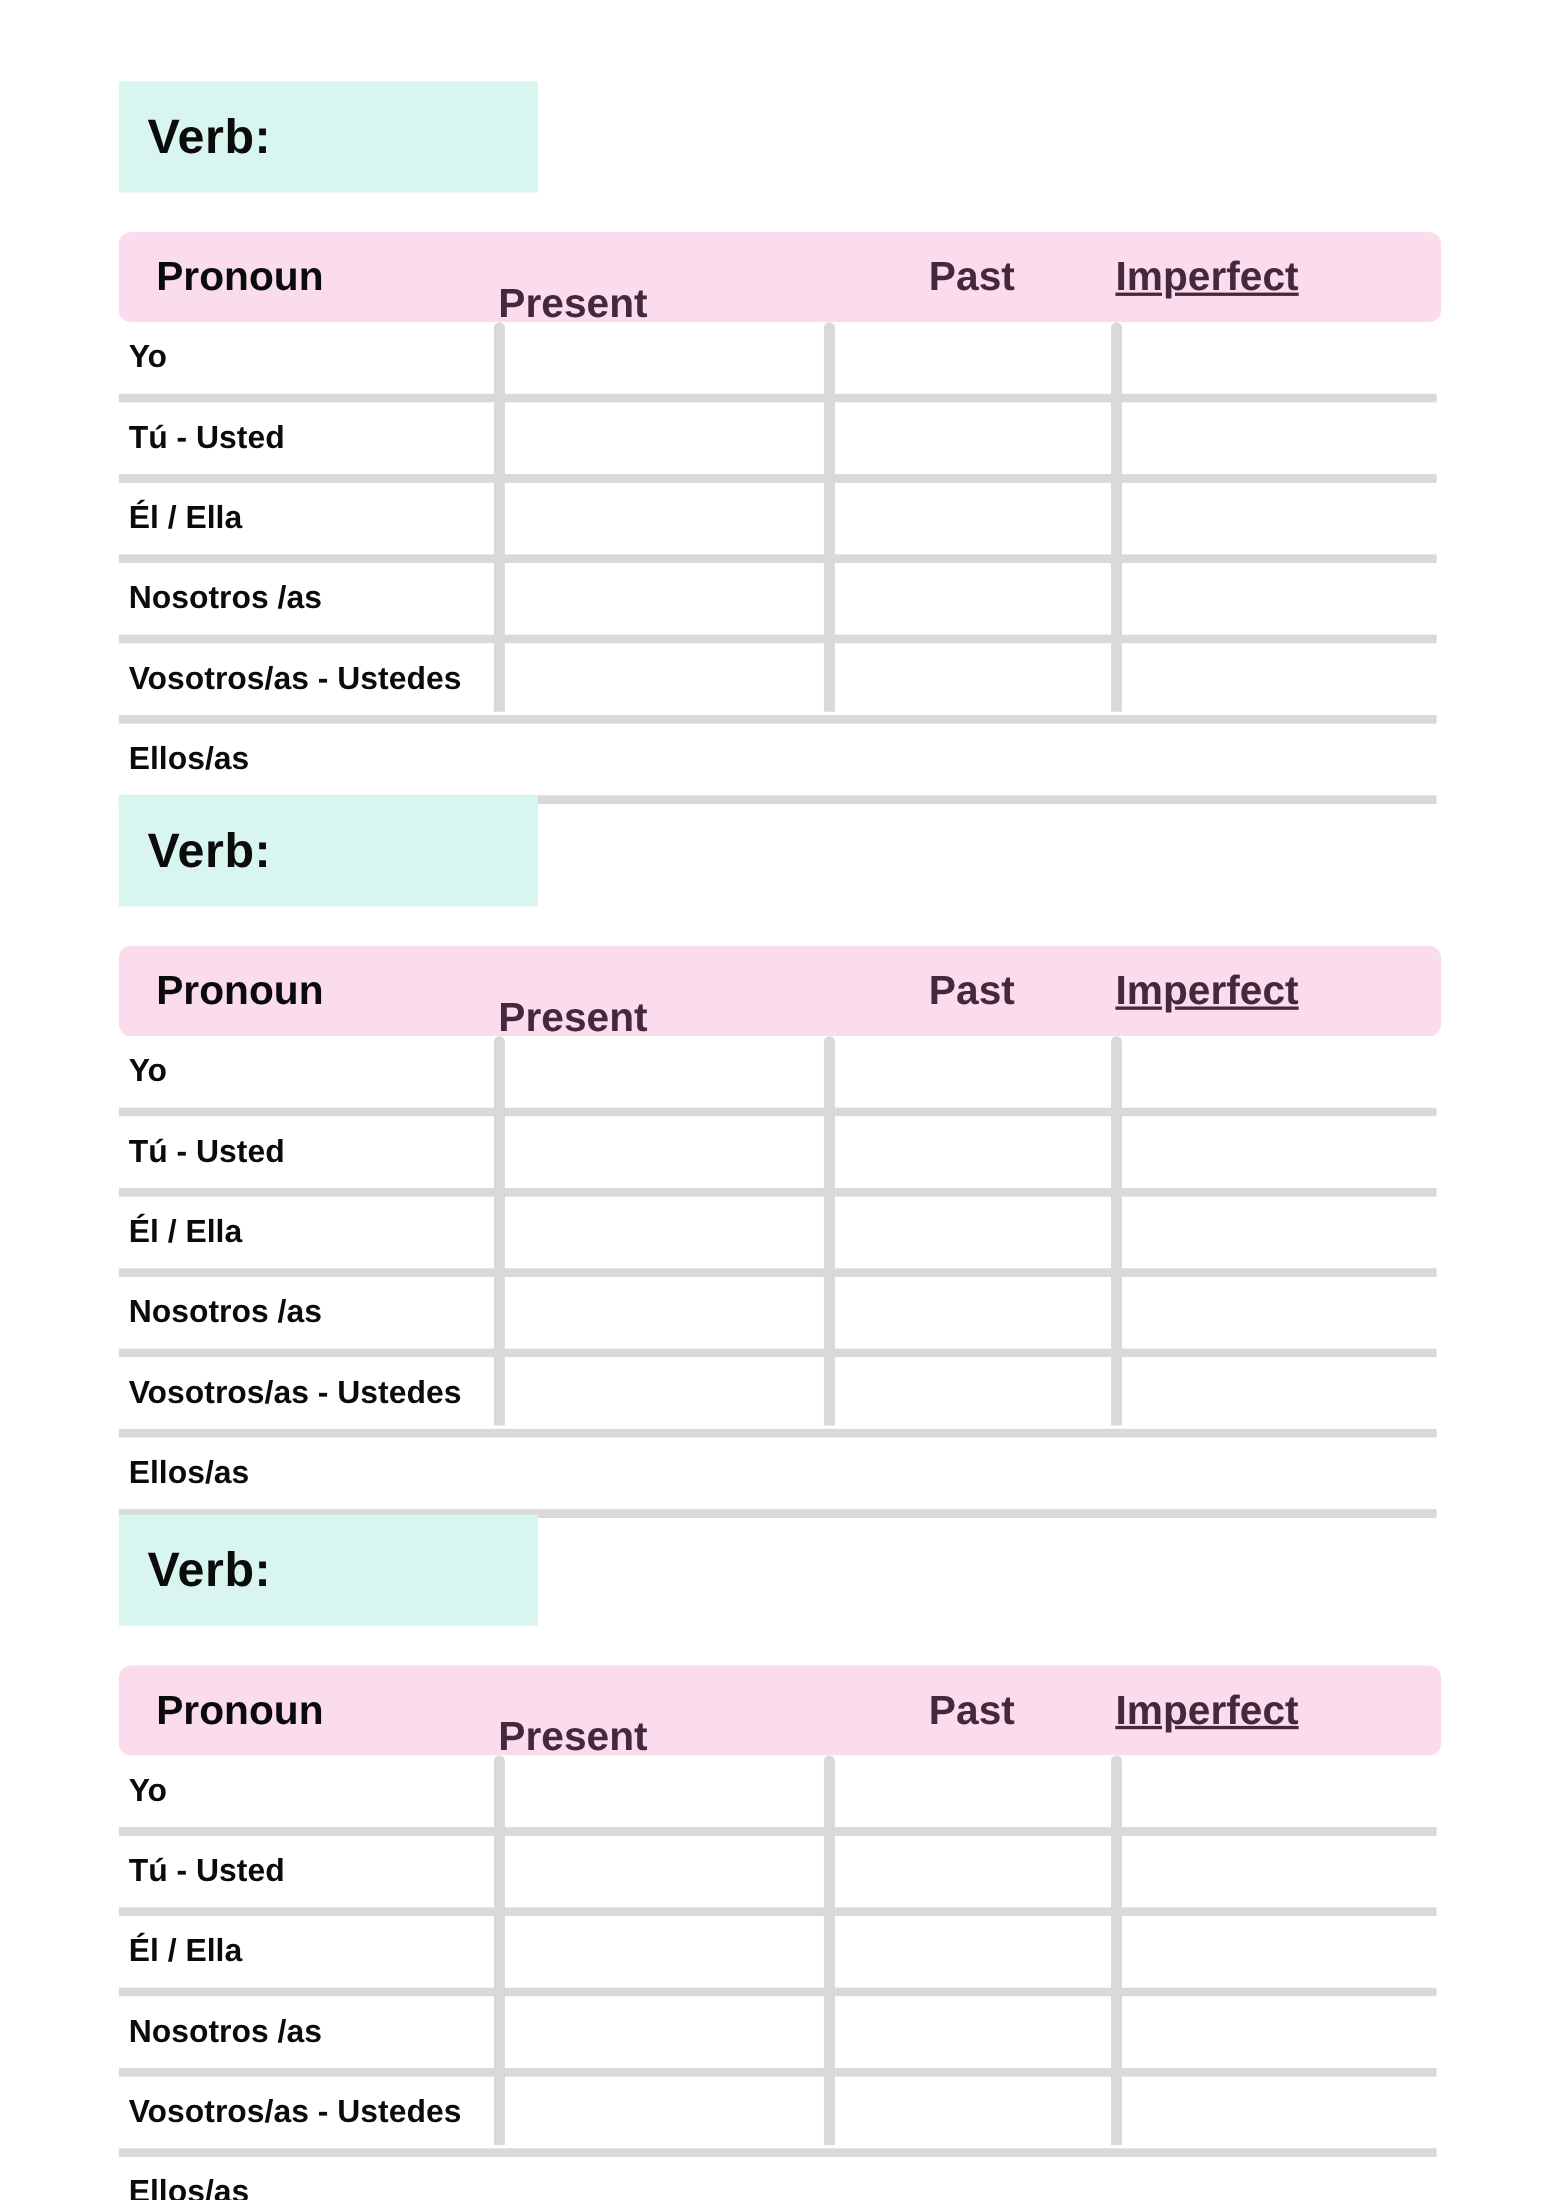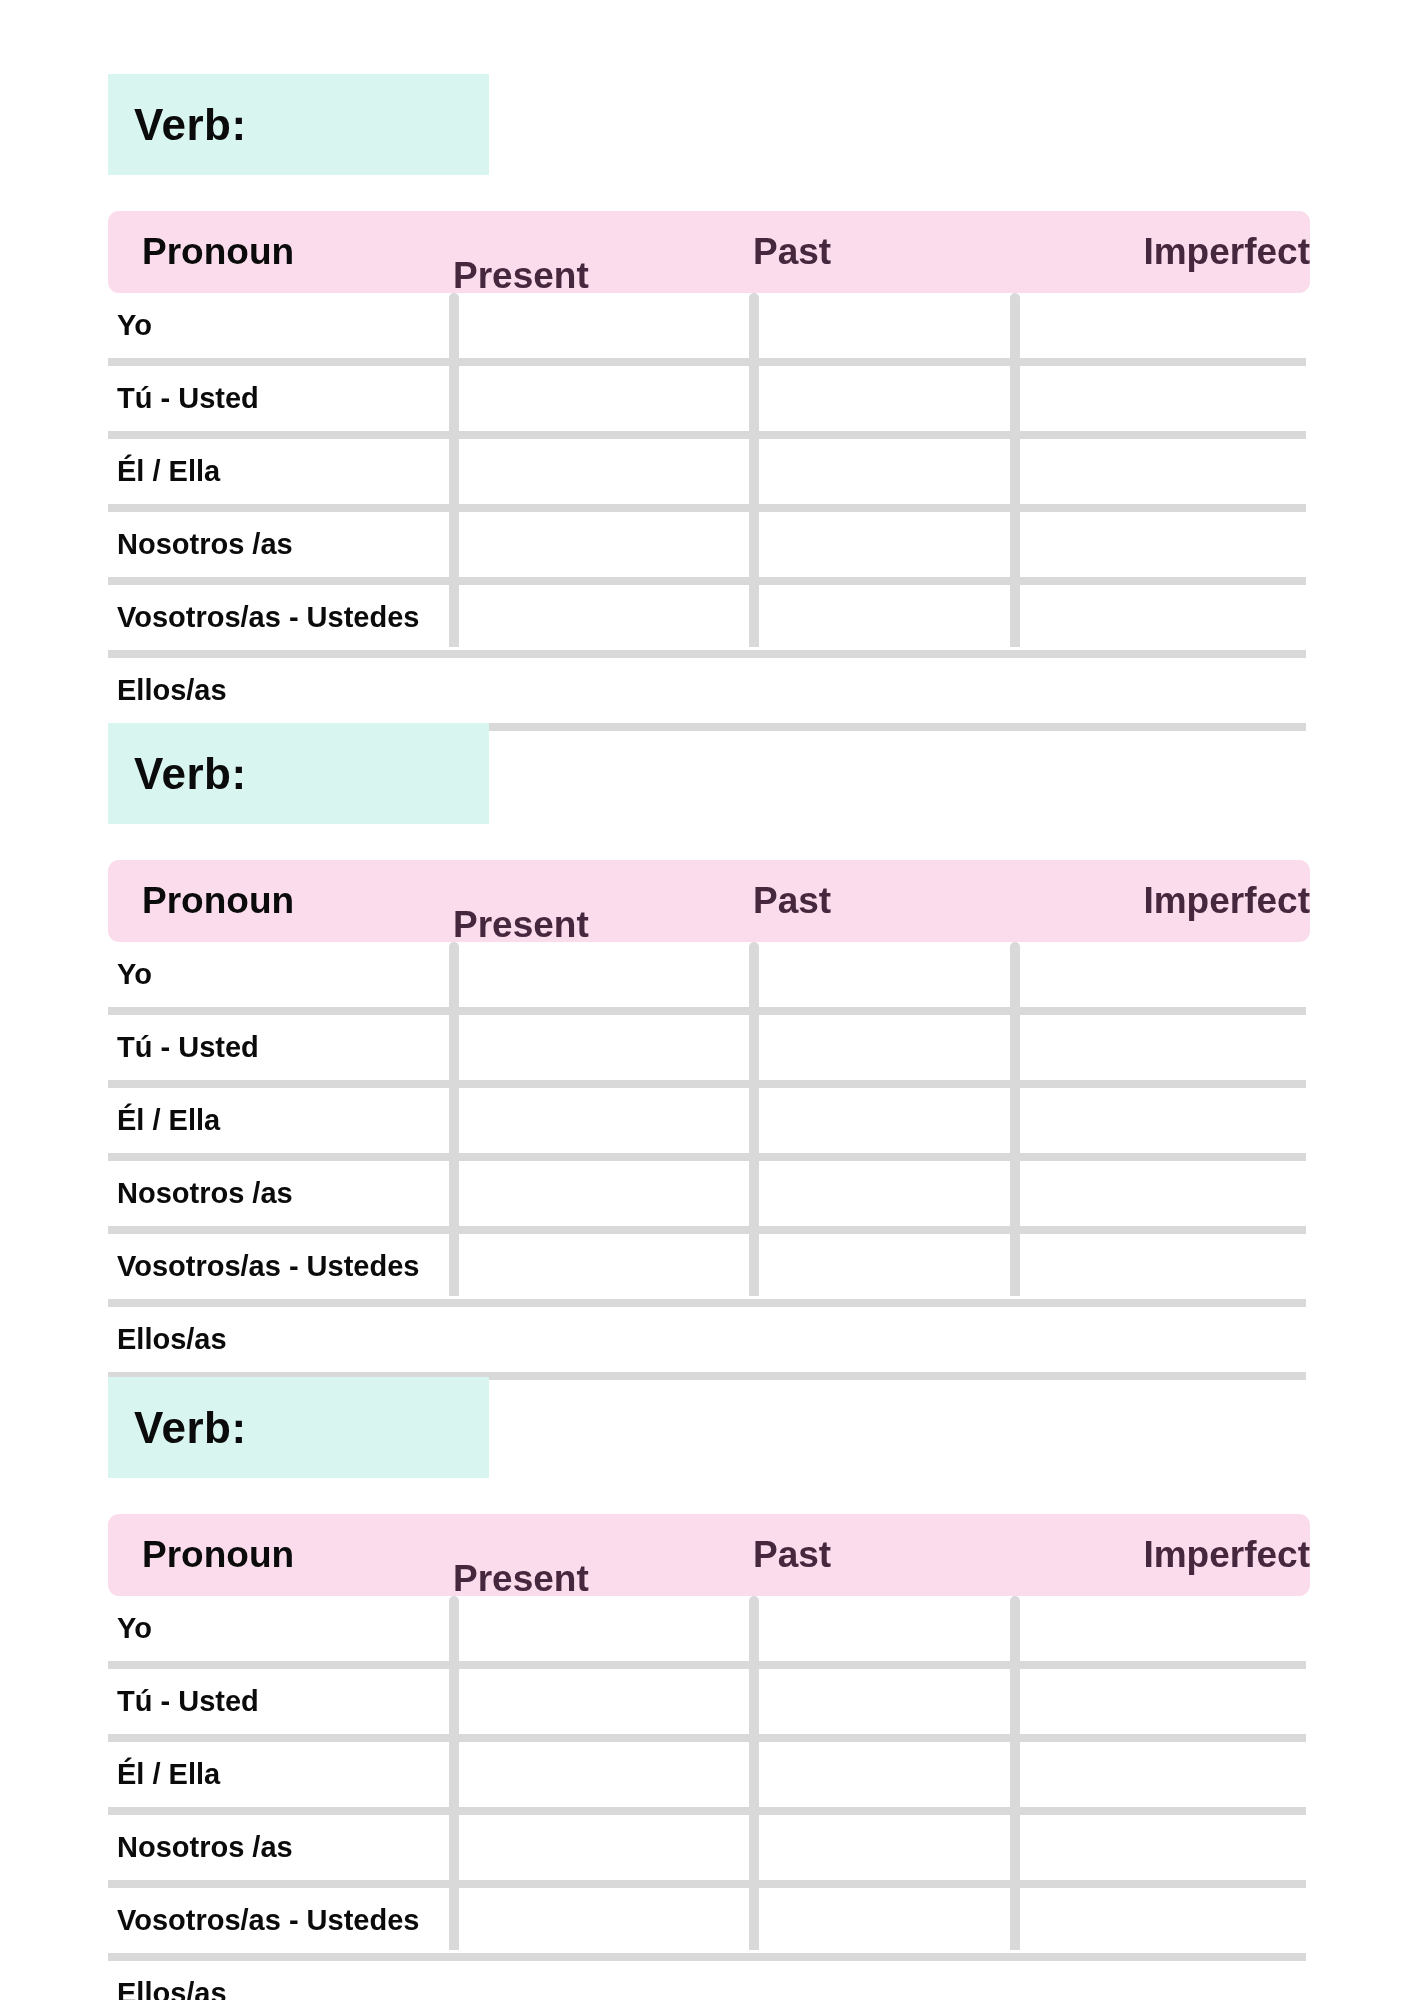--- a/index.html
+++ b/index.html
@@ -32,22 +32,22 @@
 
   .thead {
     display: flex; align-items: center;
     height: 82px;
     background: var(--table-header-bg, #fbdcec);
     border-radius: 11px;
   }
   .th { font-weight: bold; font-size: 37px; }
   .th-pronoun { width: 345px; padding-left: 34px; box-sizing: border-box; color: var(--text, #0b0b0b); }
   .th-present { width: 300px; color: var(--header-accent-text, #46283e); margin-top: 48px; }
-  .th-past { width: 261px; color: var(--header-accent-text, #46283e); }
-  .th-imperfect { width: 296px; text-align: right; color: var(--header-accent-text, #46283e); }
+  .th-past { width: 261px; text-align: center; color: var(--header-accent-text, #46283e); }
+  .th-imperfect { width: 296px; text-align: left; color: var(--header-accent-text, #46283e); text-decoration: underline; }
 
   .tbody { position: relative; width: 1202px; }
   .tr { display: flex; align-items: center; height: 65px; background: #ffffff; }
   .td { box-sizing: border-box; height: 51px; }
   .td-pronoun {
     width: 345px; padding-left: 9px;
     font-weight: bold; font-size: 29px; line-height: 51px;
     color: var(--text, #0b0b0b); white-space: nowrap;
   }
   .td-b1 { width: 300px; }

